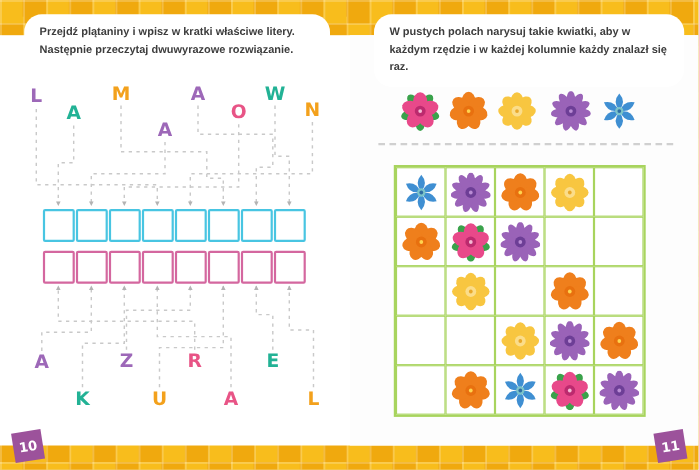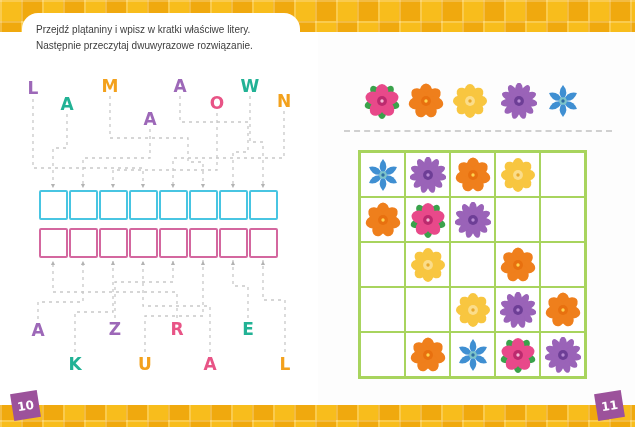--- a/index.html
+++ b/index.html
@@ -7,21 +7,21 @@
     font-family:"Liberation Sans",sans-serif;}
   .bg{position:absolute;inset:0;background-color:#f5b414;
     background-image:
       linear-gradient(rgba(255,255,255,.22) 2px, transparent 2px),
       linear-gradient(90deg, rgba(255,255,255,.22) 2px, transparent 2px),
       repeating-conic-gradient(#f0a90e 0% 25%, #f8bd1c 0% 50%);
     background-size:21px 21px,21px 21px,42px 42px;}
   .sheet{position:absolute;left:0;top:32px;width:635px;height:373px;background:#fff;}
   .sheet-right{position:absolute;left:318px;top:32px;width:317px;height:373px;background:#fdfdfd;}
   .bubble{position:absolute;background:#fff;border-radius:16px;padding:9px 14px;
-    font-size:10px;font-weight:normal;color:#3d3d3d;line-height:1.6;}
+    font-size:10px;font-weight:bold;color:#3d3d3d;line-height:1.6;}
   .bubble.b-left{left:22px;top:13px;width:250px;}
   .bubble.b-right{left:340px;top:13px;width:254px;}
   .letter{position:absolute;transform:translate(-50%,-50%);
     font-family:"DejaVu Sans",sans-serif;font-weight:bold;font-size:17px;line-height:1;}
   .abox{position:absolute;width:25px;height:26px;border-width:2px;border-style:solid;
     border-radius:2px;background:#fff;}
   .tangle{position:absolute;left:0;top:0;pointer-events:none;}
   .arrow{position:absolute;transform:translateX(-50%);font-size:7px;color:#b3b3b3;line-height:1;}
   .badge{position:absolute;width:27px;height:27px;display:flex;align-items:center;
     justify-content:center;color:#fff;font-weight:bold;font-size:12px;
@@ -118,20 +118,21 @@
       <span class="letter" style="left: 75px; top: 364px; color: rgb(34, 178, 149);">K</span>
       <span class="letter" style="left: 145px; top: 364px; color: rgb(243, 161, 28);">U</span>
       <span class="letter" style="left: 210px; top: 364px; color: rgb(232, 84, 134);">A</span>
       <span class="letter" style="left: 285px; top: 364px; color: rgb(243, 161, 28);">L</span>
     </div>
 
   <div class="badge bg-left" style="background: rgb(156, 82, 155);">
     <span>10</span>
   </div>
 
+  <div class="bubble b-right">W pustych polach narysuj takie kwiatki, aby w każdym rzędzie i w każdej kolumnie każdy znalazł się raz.</div>
 
   <div id="sample-flowers">
       <div class="sample-flower" style="left: 364px;"><svg viewBox="-19 -19 38 38" width="36" height="36">
           <ellipse cx="0" cy="-12" rx="4.5" ry="7" fill="#3aa24b" transform="rotate(36)"></ellipse>
           <ellipse cx="0" cy="-12" rx="4.5" ry="7" fill="#3aa24b" transform="rotate(108)"></ellipse>
           <ellipse cx="0" cy="-12" rx="4.5" ry="7" fill="#3aa24b" transform="rotate(180)"></ellipse>
           <ellipse cx="0" cy="-12" rx="4.5" ry="7" fill="#3aa24b" transform="rotate(252)"></ellipse>
           <ellipse cx="0" cy="-12" rx="4.5" ry="7" fill="#3aa24b" transform="rotate(324)"></ellipse>
           <ellipse cx="0" cy="-8.5" rx="7" ry="9.5" fill="#e8498a" transform="rotate(0)"></ellipse>
           <ellipse cx="0" cy="-8.5" rx="7" ry="9.5" fill="#e8498a" transform="rotate(72)"></ellipse>

